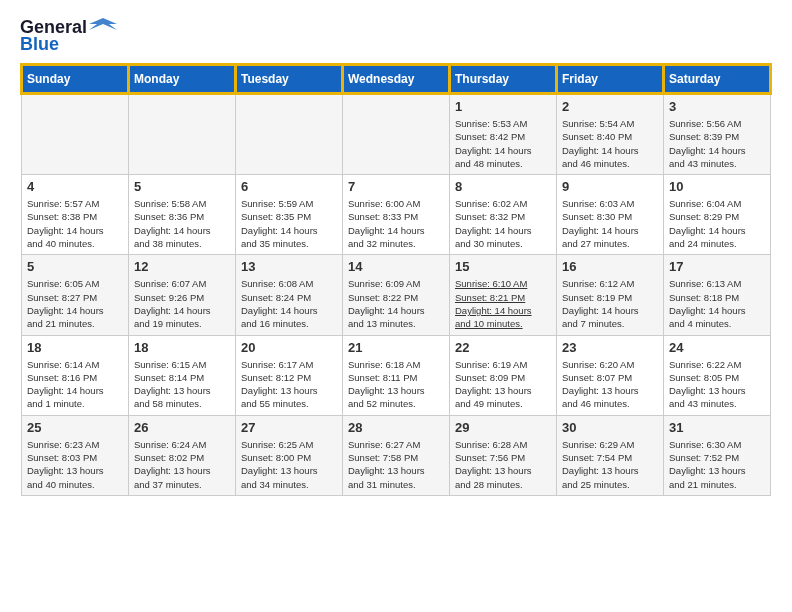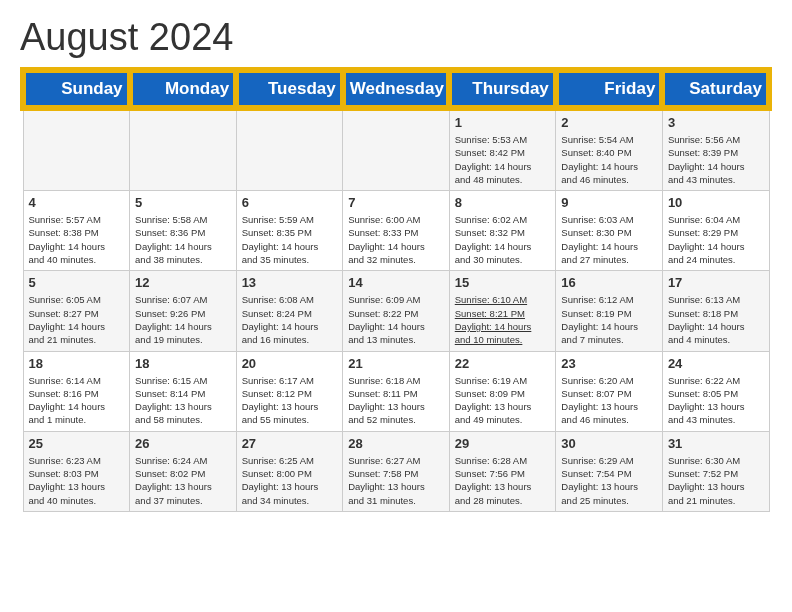--- a/index.html
+++ b/index.html
@@ -3,36 +3,46 @@
   <meta charset="utf-8">
   <style>
     * { box-sizing: border-box; margin: 0; padding: 0; }
     body { font-family: Arial, sans-serif; background: #fff; width: 792px; min-height: 612px; }
     .container { padding: 16px 20px; }
     .header-row { display: flex; justify-content: space-between; align-items: flex-start; margin-bottom: 8px; }
     .logo { display: flex; align-items: center; gap: 2px; }
     .title-block { text-align: right; }
     table { width: 100%; border-collapse: collapse; table-layout: fixed; }
     thead tr { background-color: #1565C0; }
-    thead th { color: #fff; font-size: 17px; font-weight: bold; padding: 6px 4px; border: 6px solid #eab308; text-align: right; }
+    thead th { color: #fff; font-size: 12px; font-weight: bold; padding: 6px 4px; border: 3px solid #eab308; text-align: left; }
     tbody tr { background-color: #fff; }
     tbody tr:nth-child(odd) { background-color: #f5f5f5; }
     td { border: 1px solid #ccc; vertical-align: top; padding: 4px 5px; font-size: 10px; color: #333; width: calc(100% / 7); min-height: 80px; }
     .day-num { font-size: 13px; font-weight: bold; margin-bottom: 3px; display: block; }
     .day-info { font-size: 9.5px; line-height: 1.4; }
     .empty-cell { background: #fff; }
     tbody tr:nth-child(odd) .empty-cell { background: #f5f5f5; }
   </style>
 </head>
 <body>
 
 <div class="container">
   <div class="header-row">
+    <div class="logo">
+      <div style="display:flex; flex-direction:column; align-items:flex-end;">
+        <div style="display:flex; align-items:center; gap:2px;">
+          <span style="font-size:18px; font-weight:bold; color:#1a1a2e;">General</span>
+          <svg width="28" height="22" viewBox="0 0 28 22">
+            <polygon points="14,2 28,8 20,8 28,14 14,8 0,14 8,8 0,8" fill="#1565C0" opacity="0.8"></polygon>
+          </svg>
+        </div>
+        <span style="font-size:18px; font-weight:bold; color:#1565C0; margin-top:-4px; align-self:flex-start;">Blue</span>
+      </div>
+    </div>
     <div class="title-block">
-      <div style="font-size:38px; color:#333; font-weight:normal;">August 2024</div>
     </div>
   </div>
 
   <table>
     <thead>
       <tr>
       <th>Sunday</th>
           <th>Monday</th>
           <th>Tuesday</th>
           <th>Wednesday</th>

